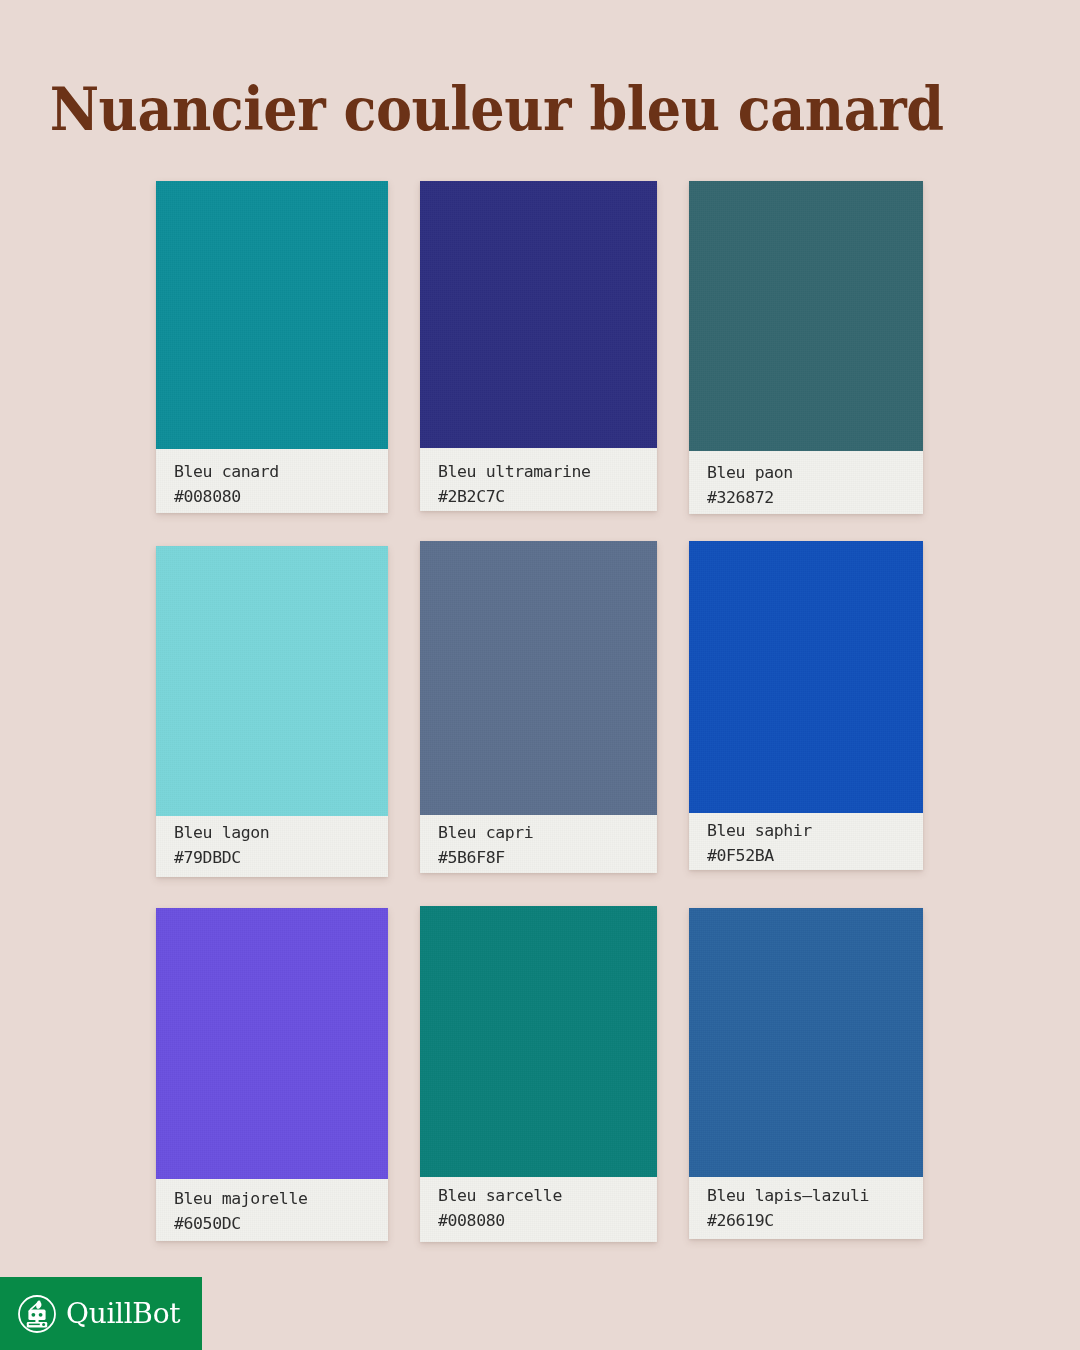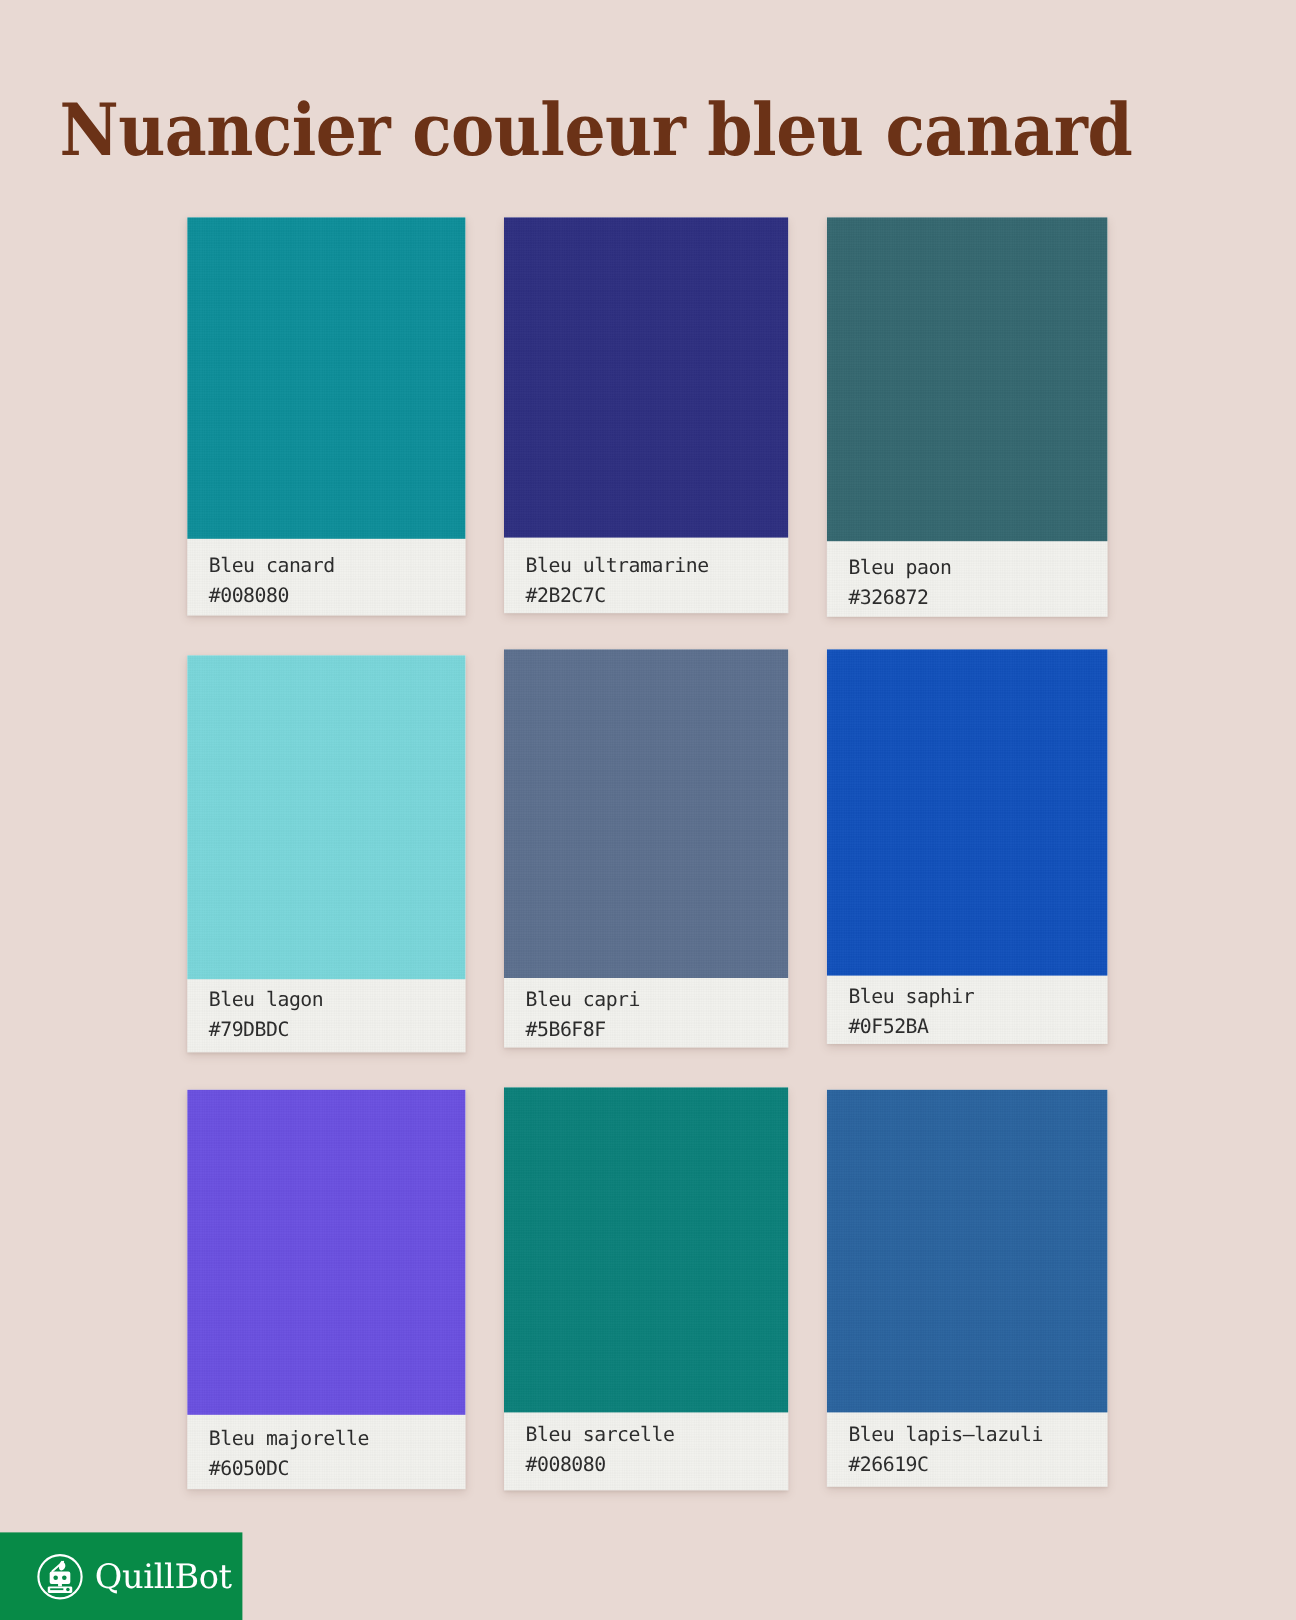--- a/index.html
+++ b/index.html
@@ -89,21 +89,21 @@
   
   .logo-badge {
     position: absolute;
     left: 0;
     bottom: 0;
     width: 202px;
     height: 73px;
     background: #078a47;
     display: flex;
     align-items: center;
-    padding-left: 30px;
+    padding-left: 17px;
     box-sizing: border-box;
   }
   .logo-mark {
     width: 40px;
     height: 40px;
     flex: 0 0 40px;
     margin-right: 9px;
   }
   .logo-text {
     font-family: "DejaVu Serif", "Liberation Serif", serif;

